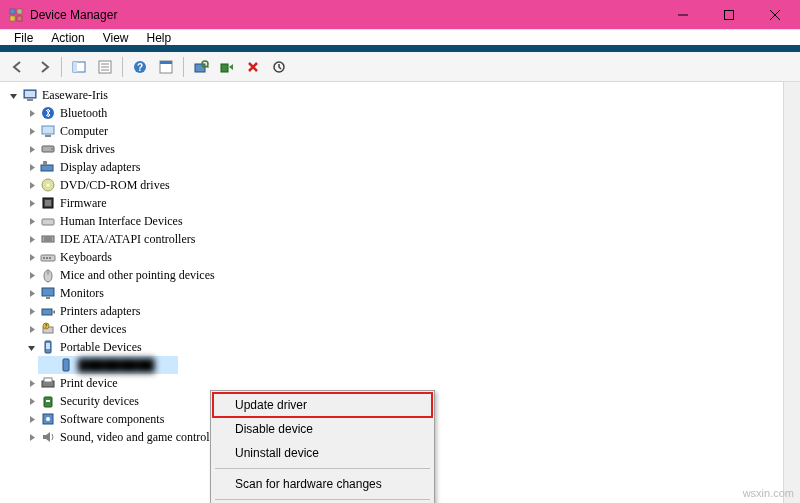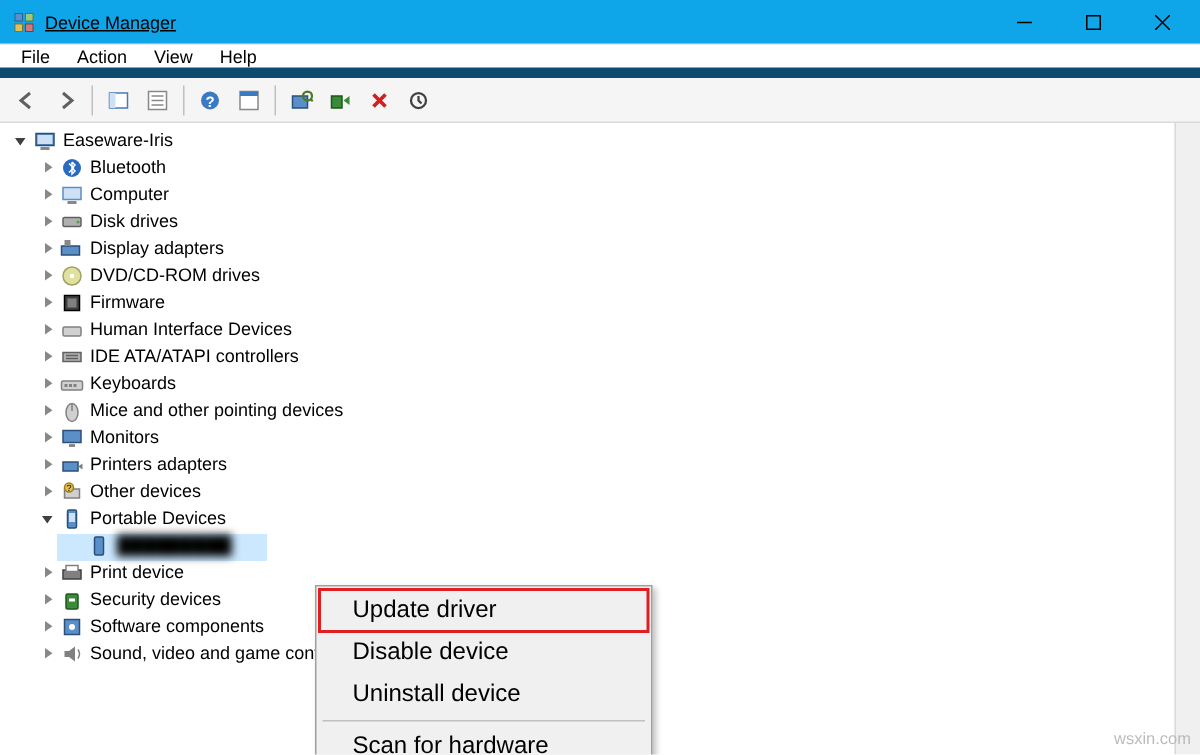--- a/index.html
+++ b/index.html
@@ -10,23 +10,22 @@
       width: 800px;
       height: 503px;
       overflow: hidden;
       position: relative;
     }
     .titlebar {
       display: flex;
       align-items: center;
       height: 30px;
       padding: 0 2px 0 8px;
-      background: #0ea5e9;
+      background: #ec4899;
       border-bottom: 1px solid #e5e5e5;
-      text-decoration: underline;
     }
     .titlebar .app-icon {
       width: 16px; height: 16px;
       margin-right: 6px;
       display: inline-flex;
     }
     .titlebar .title { font-size: 12px; }
     .titlebar .spacer { flex: 1; }
     .winbtn {
       width: 46px; height: 30px;
@@ -65,23 +64,25 @@
       position: relative;
       height: calc(503px - 30px - 22px - 30px);
       overflow: auto;
     }
     .tree {
       padding: 4px 0 4px 2px;
       position: relative;
     }
     .node {
       display: flex;
+      align-items: center;
       height: 18px;
       padding-left: 4px;
       white-space: nowrap;
+      font-family: Liberation Serif, serif;
     }
     .node .expander {
       width: 14px; height: 14px;
       display: inline-flex; align-items: center; justify-content: center;
       margin-right: 2px;
       color: #666;
       font-size: 10px;
     }
     .node .node-icon {
       width: 16px; height: 16px;
@@ -108,21 +109,21 @@
       top: 390px;
       width: 225px;
       background: #f0f0f0;
       border: 1px solid #a0a0a0;
       box-shadow: 2px 2px 4px rgba(0,0,0,0.25);
       padding: 2px;
       z-index: 10;
     }
     .context-menu .citem {
       padding: 5px 22px;
-      font-size: 16px;
+      font-size: 12px;
       color: #000;
       background: #f0f0f0;
     }
     .context-menu .csep {
       height: 1px;
       background: #c0c0c0;
       margin: 3px 2px;
     }
     .context-menu .citem.highlight {
       outline: 2px solid #e02020;

